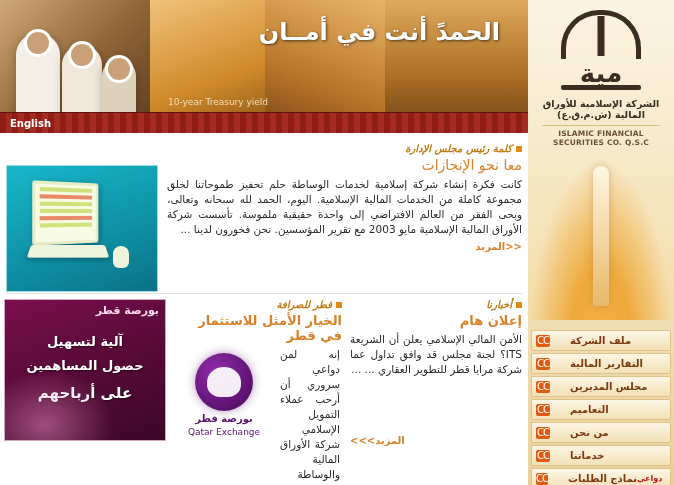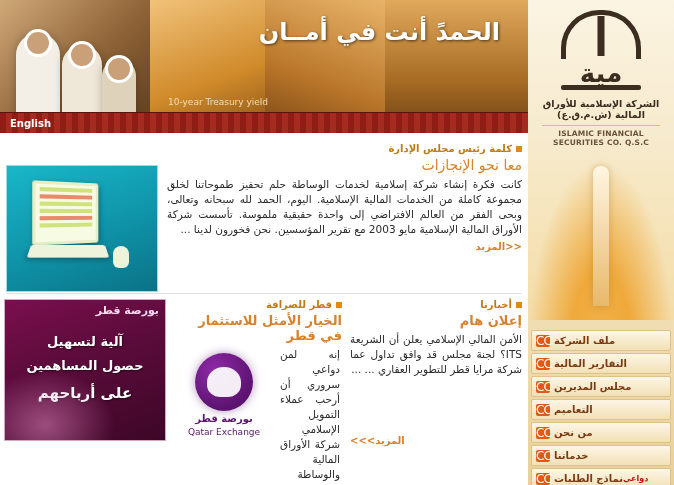--- a/index.html
+++ b/index.html
@@ -139,24 +139,24 @@
     cursor: pointer;
   }
   .menu-item .m-label {
     font-size: 10px;
     color: #7a3a12;
     font-weight: bold;
     white-space: nowrap;
   }
   .menu-item .m-bullet {
     width: 14px; height: 12px;
-    margin-right: 4px;
+    margin-right: 20px;
     background: #e05a12;
     color: #fff;
-    font-size: 12px;
+    font-size: 10px;
     line-height: 12px;
     text-align: center;
     border-radius: 2px;
     direction: ltr;
     letter-spacing: -1px;
   }
   .menu-item .m-new {
     font-size: 8px;
     color: #c01414;
     margin-right: 4px;
@@ -248,20 +248,21 @@
 
   .sec-head {
     display: flex;
     align-items: center;
     justify-content: flex-start;
     direction: rtl;
     gap: 4px;
     color: #c07a10;
     font-size: 10px;
     font-weight: bold;
+    font-style: italic;
   }
   .sec-head .sq {
     width: 6px; height: 6px; background: #e08a12; display: inline-block;
   }
   .sec-title {
     font-size: 14px;
     font-weight: normal;
     color: #d9822b;
     direction: rtl;
     margin-top: 3px;

